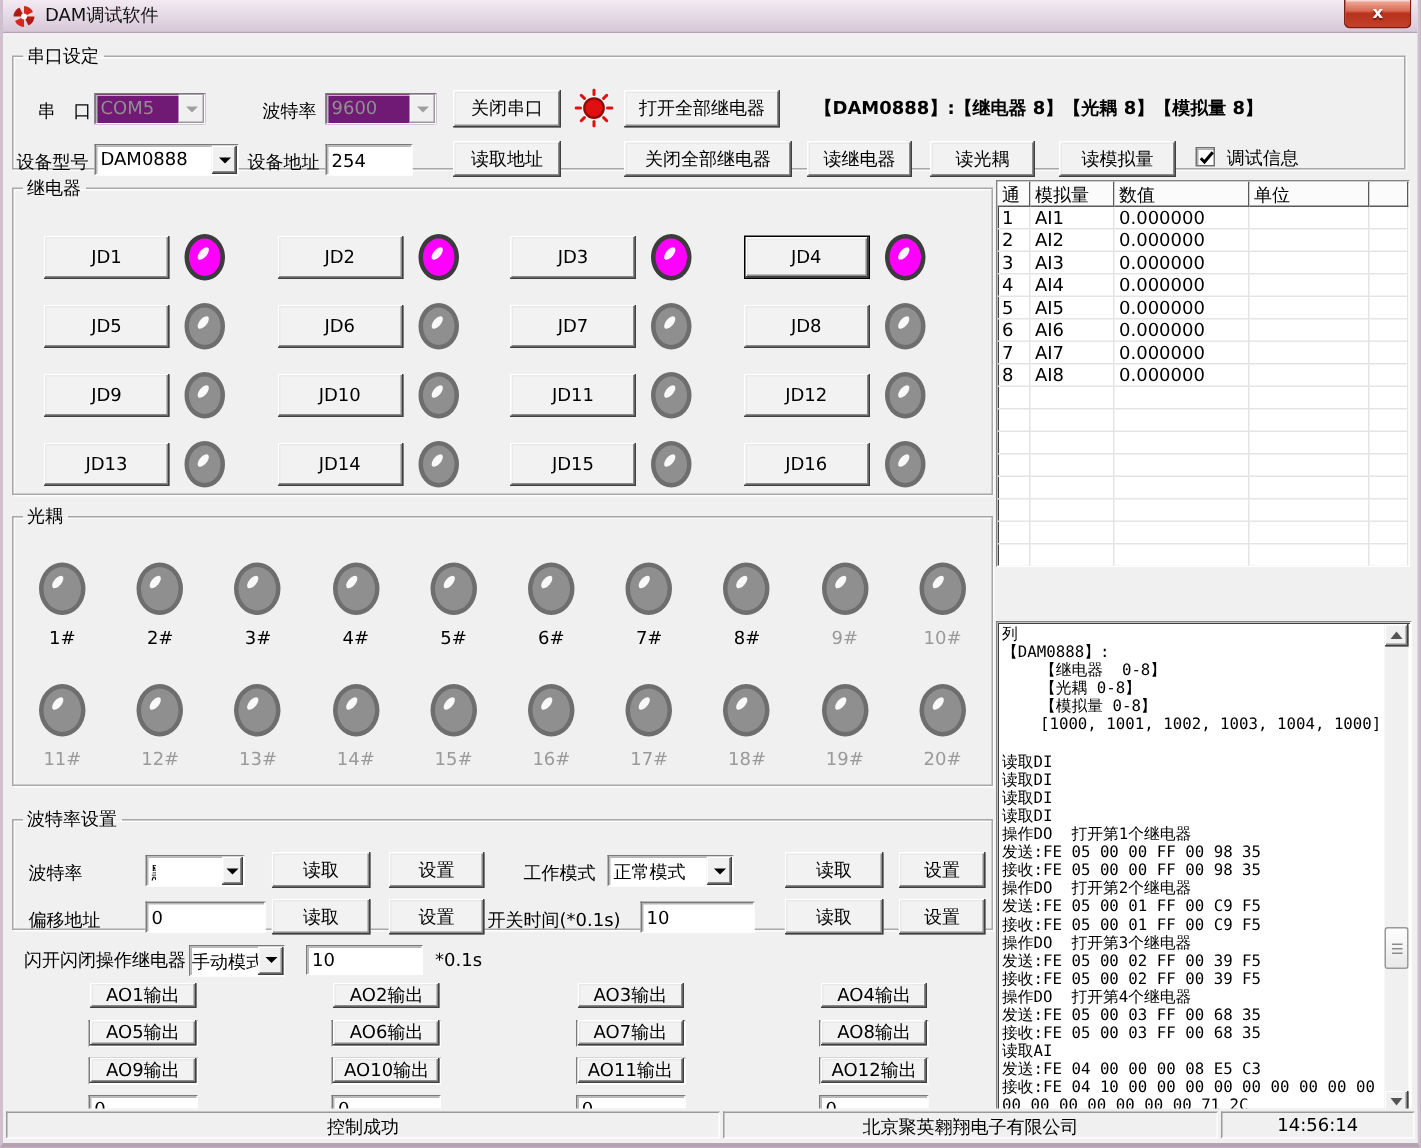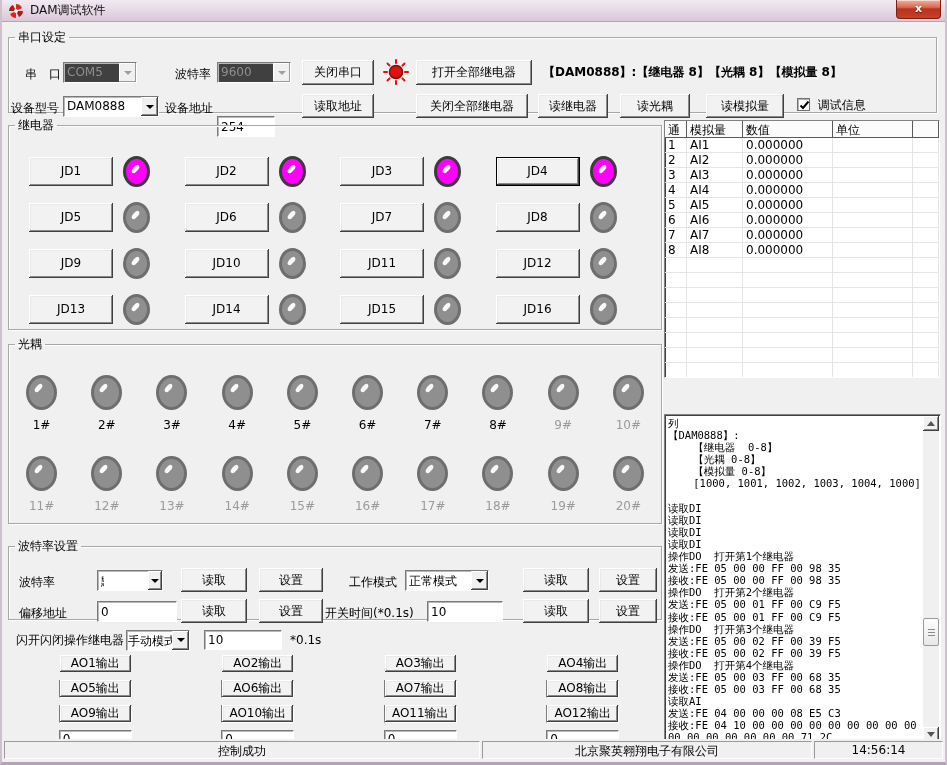--- a/index.html
+++ b/index.html
@@ -35,21 +35,21 @@
 
   .tb { background:#fff; border:1px solid #7a7a7a; border-bottom-color:#fff; border-right-color:#fff;
         box-shadow:inset 1px 1px 0 #b8b8b8; font-family:inherit; font-size:12px; padding:1px 3px; }
 
   .combo { display:inline-flex; border:1px solid #7a7a7a; border-bottom-color:#fff; border-right-color:#fff;
            box-shadow:inset 1px 1px 0 #b8b8b8; background:#fff; height:21px; }
   .combo .val { flex:1; padding:2px 3px; overflow:hidden; white-space:nowrap; }
   .combo .drop { width:17px; background:#f0f0f0; display:flex; align-items:center; justify-content:center;
                  box-shadow:inset -1px -1px 0 #404040, inset 1px 1px 0 #fff, inset -2px -2px 0 #8a8a8a; cursor:pointer; }
   .combo .arrow { width:0; height:0; border-left:4px solid transparent; border-right:4px solid transparent; border-top:4px solid #000; }
-  .combo.disabled { background:#404040; }
+  .combo.disabled { background:#701a75; }
   .combo.disabled .val { color:#8f8f8f; }
   .combo.disabled .drop { box-shadow:inset -1px -1px 0 #9a9a9a, inset 1px 1px 0 #fff; }
   .combo.disabled .arrow { border-top-color:#9f9f9f; }
 
   .led { position:relative; display:inline-block; width:27px; height:31px; border-radius:50%; }
   .led::after { content:''; position:absolute; left:7px; top:5px; width:5px; height:10px; border-radius:50%;
                 background:#fff; transform:rotate(40deg); opacity:.95; }
   .led-on  { background:#ff00ff; border:3px solid #3c3c3c; }
   .led-off { background:#8f8f8f; border:3px solid #6e6e6e; }
 
@@ -180,34 +180,34 @@
               <line x1="22" y1="13" x2="25" y2="13"></line>
             <line x1="4.5" y1="4.5" x2="6.6" y2="6.6"></line>
               <line x1="19.4" y1="19.4" x2="21.5" y2="21.5"></line>
             <line x1="4.5" y1="21.5" x2="6.6" y2="19.4"></line>
               <line x1="19.4" y1="6.6" x2="21.5" y2="4.5"></line>
           </g>
           <circle cx="13" cy="13" r="6.5" fill="#e01010" stroke="#8c0a0a" stroke-width="1.5"></circle>
         </svg>
       </span>
 
-      <button class="abs btn" style="left:407px;top:14px;width:116px;height:25px;">打开全部继电器</button>
+      <button class="abs btn" style="left:407px;top:14px;width:104px;height:25px;">打开全部继电器</button>
 
       <span class="abs lbl boldline" style="left:534px;top:18px;">【DAM0888】:【继电器  8】【光耦 8】【模拟量 8】</span>
 
       <span class="abs lbl" style="left:2px;top:54px;">设备型号</span>
       <span class="abs combo" style="left:54px;top:50px;width:96px;">
         <span class="val">DAM0888</span>
         <span class="drop">
             <span class="arrow"></span>
           </span>
       </span>
 
       <span class="abs lbl" style="left:156px;top:54px;">设备地址</span>
-      <input class="abs tb" style="left: 208px; top: 50px; width: 58px; height: 21px; margin-top: 20px;" value="254">
+      <input class="abs tb" style="left: 208px; top: 50px; width: 58px; height: 21px;" value="254">
 
       <button class="abs btn" style="left:293px;top:48px;width:72px;height:24px;">读取地址</button>
       <button class="abs btn" style="left:407px;top:48px;width:112px;height:24px;">关闭全部继电器</button>
       <button class="abs btn" style="left:529px;top:48px;width:70px;height:24px;">读继电器</button>
       <button class="abs btn" style="left:611px;top:48px;width:70px;height:24px;">读光耦</button>
       <button class="abs btn" style="left:697px;top:48px;width:78px;height:24px;">读模拟量</button>
 
       <span class="abs" style="left:788px;top:51px;">
         <span class="chk">
           <svg width="11" height="11" viewBox="0 0 11 11">

